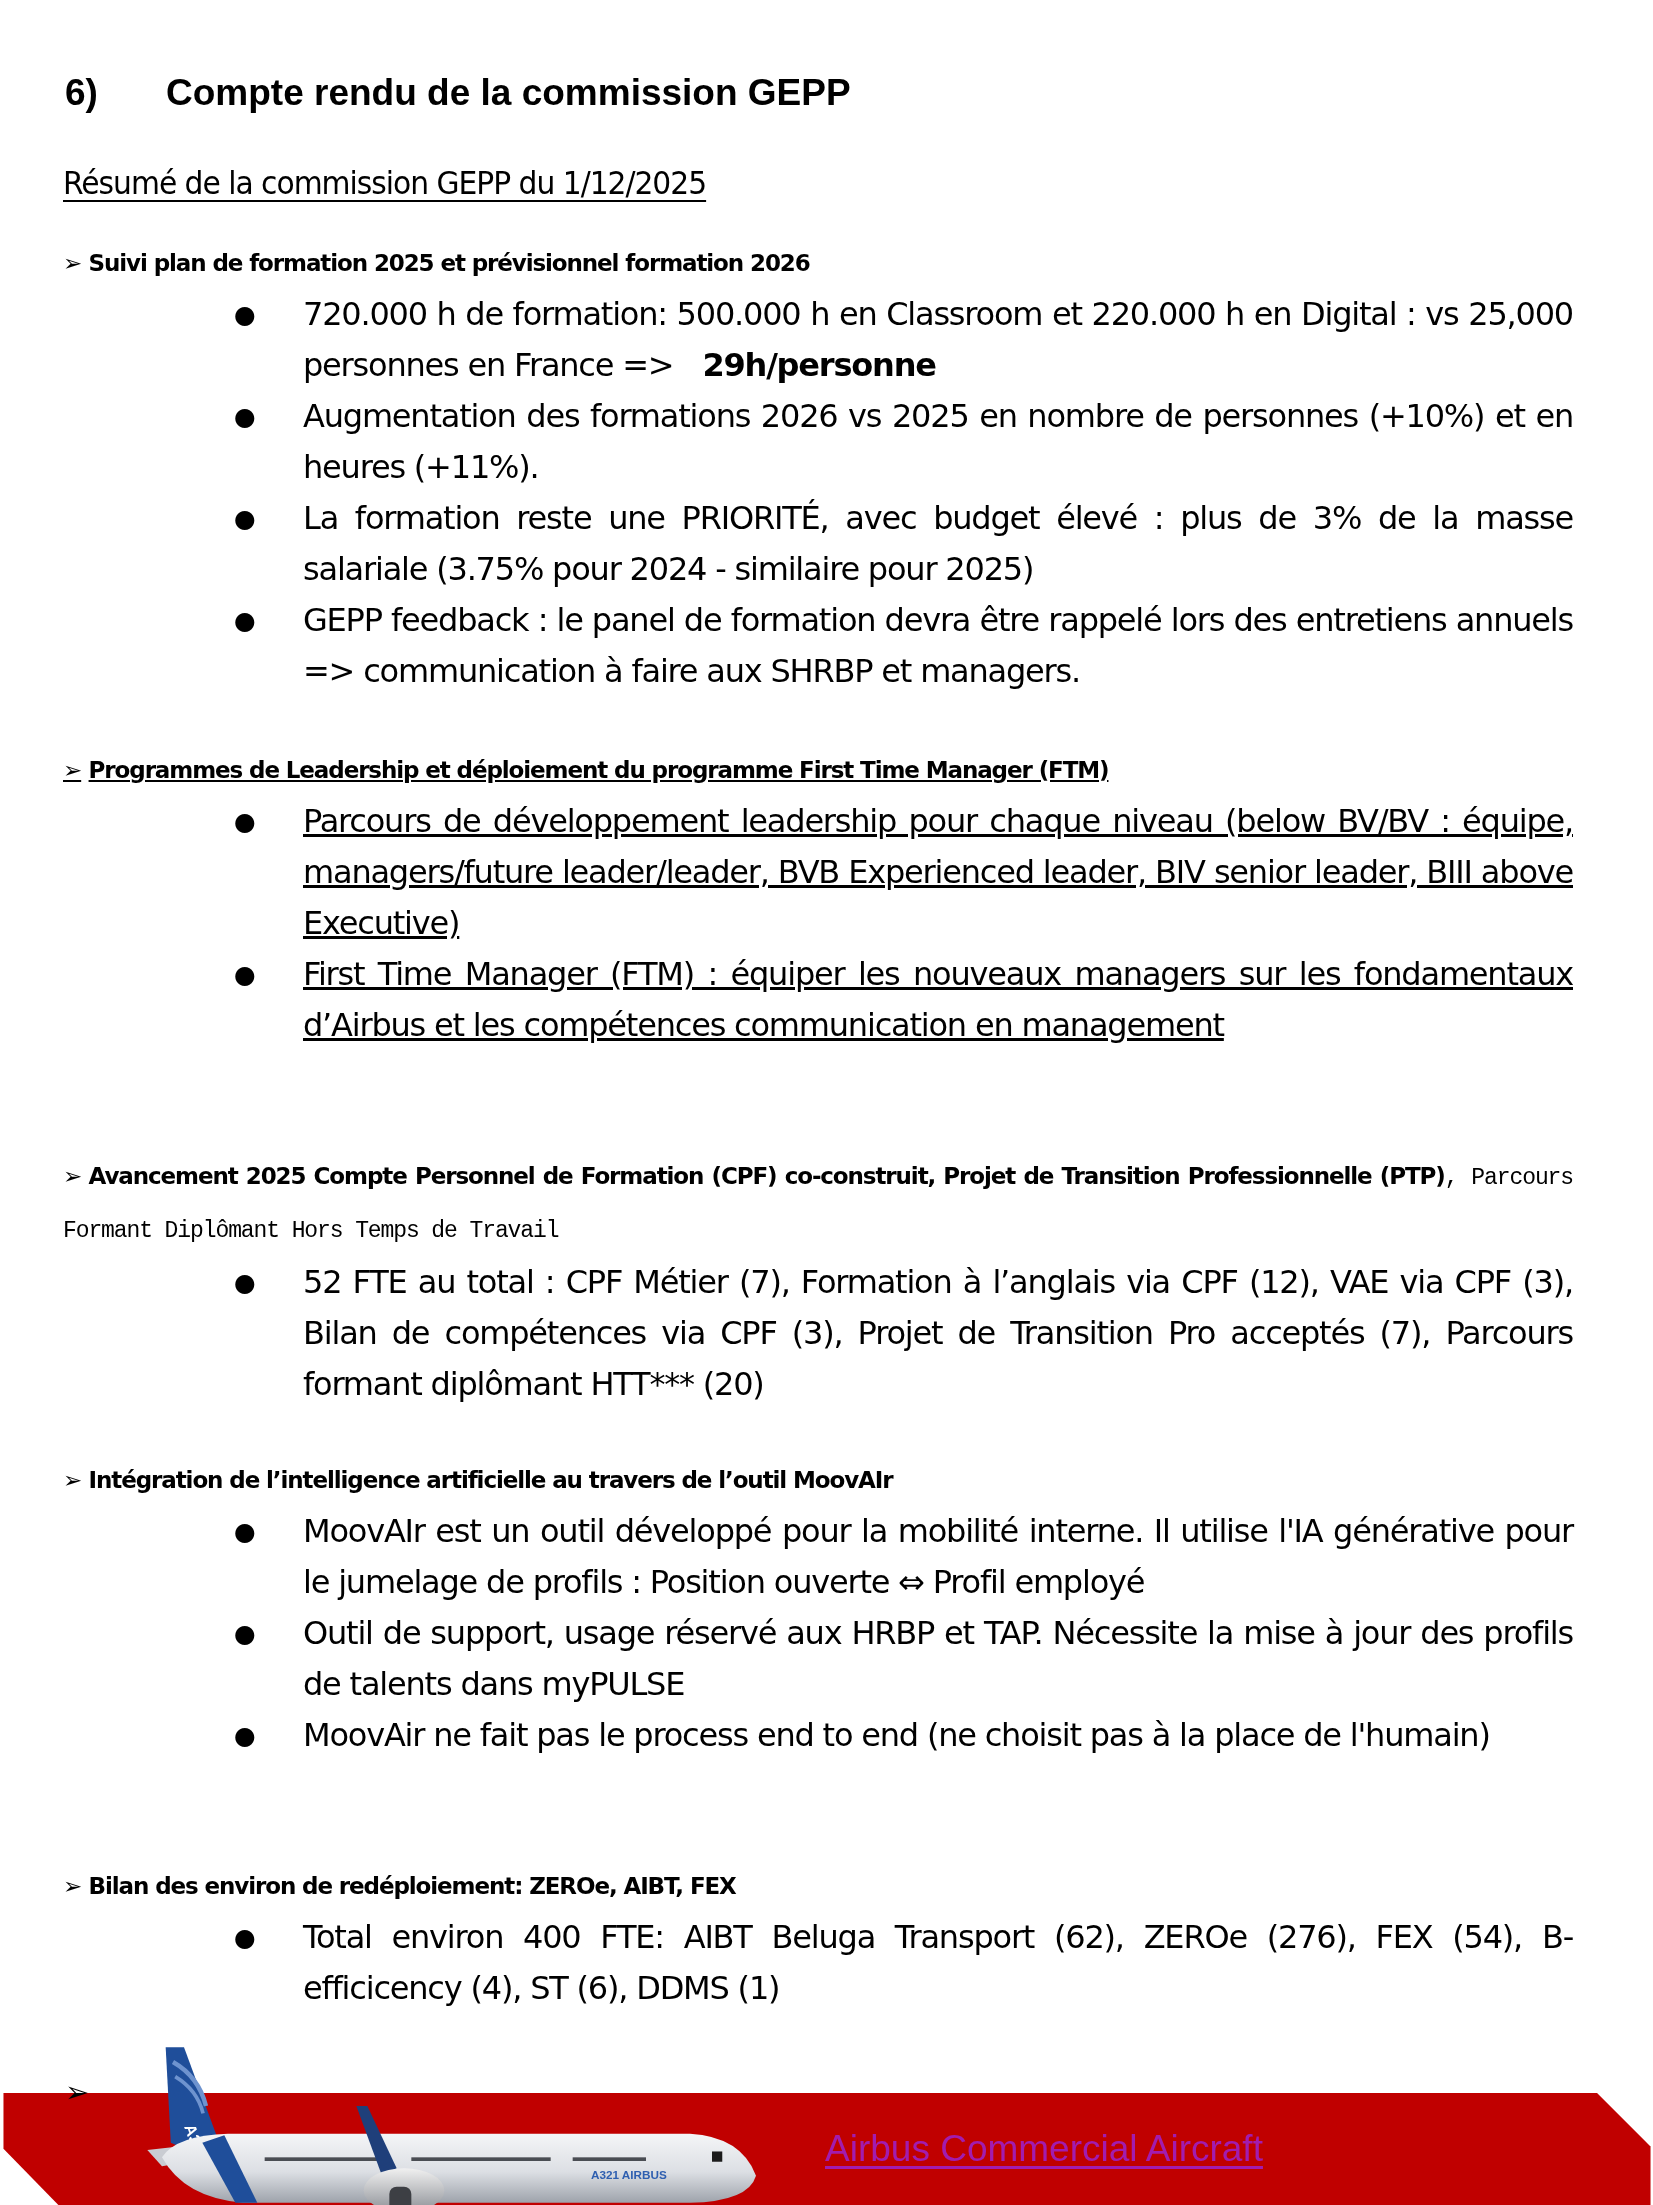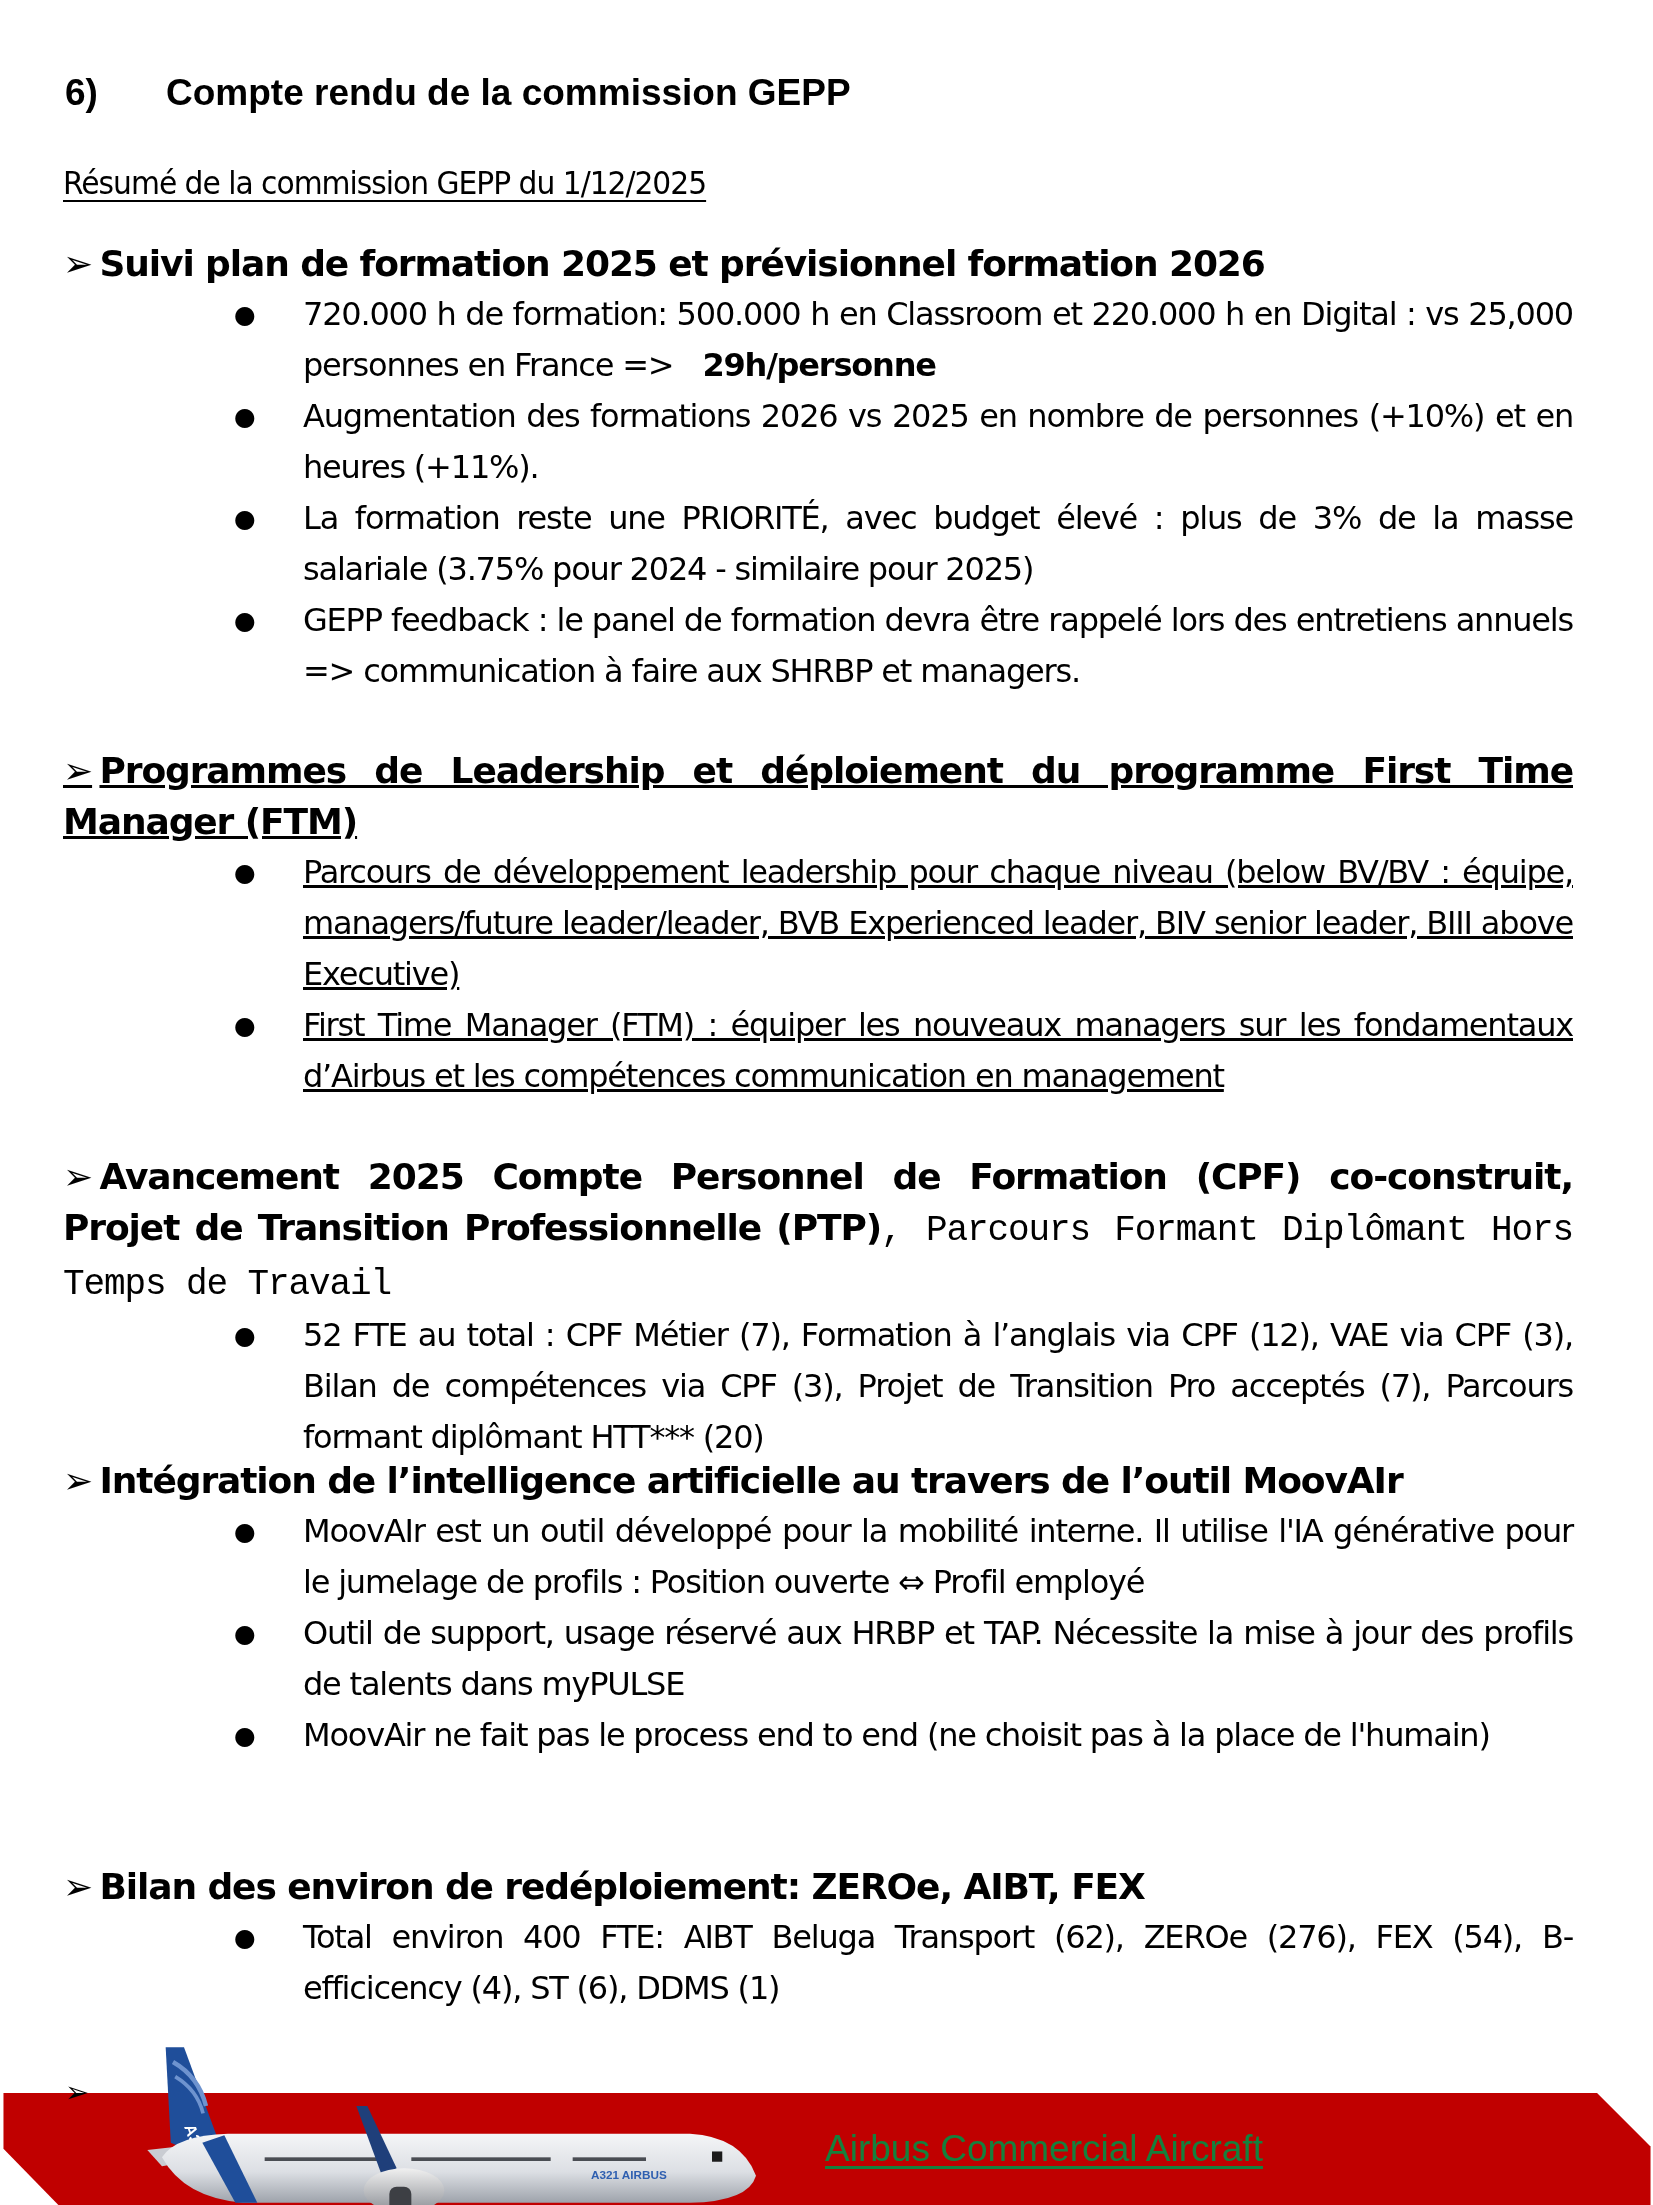--- a/index.html
+++ b/index.html
@@ -9,37 +9,37 @@
 
     .h1 { position: absolute; left: 65px; top: 71px; font-family: "Liberation Sans", sans-serif;
           font-weight: bold; font-size: 37px; line-height: 44px; white-space: nowrap; }
     .h1 .num { display: inline-block; width: 101px; }
 
     .subtitle { position: absolute; left: 63px; top: 163px; font-size: 32px; line-height: 41px;
                 text-decoration: underline; text-decoration-thickness: 2.2px; text-underline-offset: 5.9px;
                 letter-spacing: -1.1px; white-space: nowrap; transform: scaleX(0.93); transform-origin: left top; }
 
     .section { position: absolute; left: 63px; width: 1510px; }
-    .sec-head { font-size: 36px; line-height: 51px; font-weight: bold; text-align: justify;
+    .sec-head { font-size: 23px; line-height: 51px; font-weight: bold; text-align: justify;
                 letter-spacing: -1.1px; }
     .sec-head .arrow { font-weight: normal; margin-right: 7.4px; }
     .sec-head .normal { font-weight: normal; font-family: Liberation Mono, monospace; }
     .bullets { list-style: none; margin: 0; padding: 0; }
     .bullets li { position: relative; padding-left: 240px; font-size: 32px; line-height: 51px;
                   text-align: justify; letter-spacing: -1.2px; }
     .bullets li .dot { position: absolute; left: 171px; top: 0; font-size: 25px; line-height: 51px; }
     .bullets li b { font-weight: bold; margin-left: 20px; }
 
     .footer-arrow { position: absolute; left: 65px; top: 2074px; font-size: 29px; line-height: 37px; }
 
     .band { position: absolute; left: 0; top: 2093px; width: 1654px; height: 110px; }
     .band svg { display: block; }
     .plane { position: absolute; left: 132px; top: 2040px; width: 632px; height: 176px; }
     .brand { position: absolute; left: 825px; top: 2127px; font-family: "Liberation Sans", sans-serif;
-             font-size: 37px; line-height: 44px; color: #15803d; text-decoration: underline;
+             font-size: 37px; line-height: 44px; color: #a21caf; text-decoration: underline;
              text-decoration-thickness: 2.9px; text-underline-offset: 5.1px; white-space: nowrap; }
   </style>
 </head>
 <body>
 
 <div class="page">
 
   <div class="h1">
     <span class="num">6)</span><span>Compte rendu de la commission GEPP</span>
   </div>

